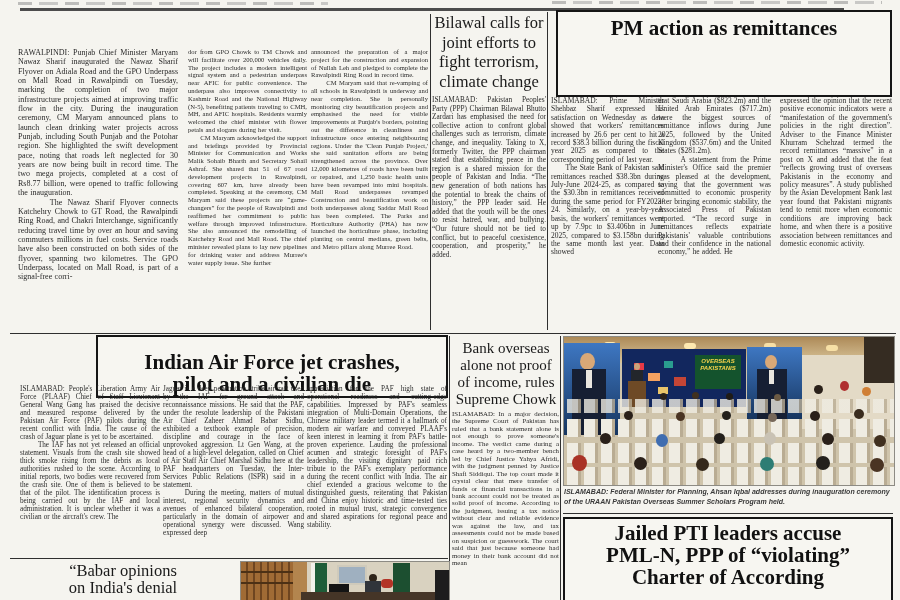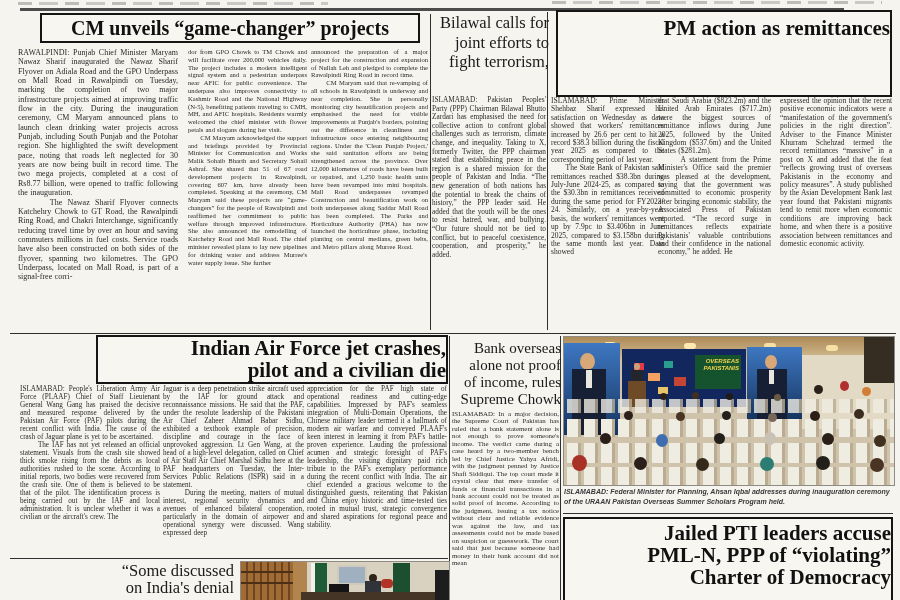--- a/index.html
+++ b/index.html
@@ -8,21 +8,21 @@
     background:#f5f4ef; color:#1b1b1b;
     font-family:"Liberation Serif","DejaVu Serif",serif;
   }
   .abs { position:absolute; }
   .rule-h { position:absolute; background:#2f2f2f; height:1px; }
   .rule-v { position:absolute; background:#2f2f2f; width:1px; }
   .remnant { position:absolute; height:3px; opacity:.55;
     background:repeating-linear-gradient(90deg,#8f8f8f 0 14px,transparent 14px 21px,#a5a5a5 21px 40px,transparent 40px 47px); }
   .hbox { position:absolute; border:2px solid #151515; background:#f7f6f1;
     text-align:center; font-weight:bold; color:#111; }
-  .hl-line { display:block;text-align:right; }
+  .hl-line { display:block; }
   .softhead { position:absolute; text-align:center; color:#1a1a1a; }
   .bodytext { position:absolute; overflow:hidden; text-align:justify;
     color:#2a2a2a; white-space:pre-wrap; word-spacing:.4px; }
   .caption { position:absolute; overflow:hidden;
     font-family:"Liberation Sans","DejaVu Sans",sans-serif;
     font-style:italic; font-weight:bold; color:#3a3a3a; }
   .photo { position:absolute; overflow:hidden; border:1px solid #8d8b84; }
   .ph { position:absolute; }
   .head { position:absolute; border-radius:50%; }
   .chair-row { position:absolute;
@@ -38,47 +38,45 @@
   <div class="abs" style="left:20px;top:8px;width:824px;height:3px;background:#4c4c4c;"></div>
 
   <div class="rule-v" style="left:430px;top:14px;height:316px;"></div>
   <div class="rule-v" style="left:547px;top:12px;height:318px;"></div>
   <div class="rule-h" style="left:10px;top:333px;width:886px;"></div>
   <div class="rule-v" style="left:449px;top:336px;height:264px;"></div>
   <div class="rule-v" style="left:560px;top:336px;height:264px;"></div>
   <div class="rule-h" style="left:10px;top:558px;width:438px;"></div>
   <div class="rule-h" style="left:563px;top:513px;width:330px;"></div>
 
-  <div class="hbox" style="left:40px;top:13px;width:376px;height:26px;font-size:20px;line-height:26px;">
-    <span>CM unveils “game-changer” projects</span>
-  </div>
   <div class="bodytext" style="left:18px;top:48px;width:160px;height:280px;font-size:8px;line-height:9.35px;">RAWALPINDI: Punjab Chief Minister Maryam Nawaz Sharif inaugurated the Nawaz Sharif Flyover on Adiala Road and the GPO Underpass on Mall Road in Rawalpindi on Tuesday, marking the completion of two major infrastructure projects aimed at improving traffic flow in the city. During the inauguration ceremony, CM Maryam announced plans to launch clean drinking water projects across Punjab, including South Punjab and the Potohar region. She highlighted the swift development pace, noting that roads left neglected for 30 years are now being built in record time. The two mega projects, completed at a cost of Rs8.77 billion, were opened to traffic following the inauguration.
       The Nawaz Sharif Flyover connects Katchehry Chowk to GT Road, the Rawalpindi Ring Road, and Chakri Interchange, significantly reducing travel time by over an hour and saving commuters millions in fuel costs. Service roads have also been constructed on both sides of the flyover, spanning two kilometres. The GPO Underpass, located on Mall Road, is part of a signal-free corri-</div>
   <div class="bodytext" style="left:188px;top:48px;width:119px;height:282px;font-size:6.6px;line-height:7.8px;">dor from GPO Chowk to TM Chowk and will facilitate over 200,000 vehicles daily. The project includes a modern intelligent signal system and a pedestrian underpass near AFIC for public convenience. The underpass also improves connectivity to Kashmir Road and the National Highway (N-5), benefiting patients traveling to CMH, MH, and AFIC hospitals. Residents warmly welcomed the chief minister with flower petals and slogans during her visit.
       CM Maryam acknowledged the support and briefings provided by Provincial Minister for Communication and Works Malik Sohaib Bharth and Secretary Sohail Ashraf. She shared that 51 of 67 road development projects in Rawalpindi, covering 607 km, have already been completed. Speaking at the ceremony, CM Maryam said these projects are “game-changers” for the people of Rawalpindi and reaffirmed her commitment to public welfare through improved infrastructure. She also announced the remodelling of Katchehry Road and Mall Road. The chief minister revealed plans to lay new pipelines for drinking water and address Murree's water supply issue. She further</div>
   <div class="bodytext" style="left:311px;top:48px;width:117px;height:282px;font-size:6.6px;line-height:7.8px;">announced the preparation of a major project for the construction and expansion of Nullah Leh and pledged to complete the Rawalpindi Ring Road in record time.
       CM Maryam said that re-vamping of all schools in Rawalpindi is underway and near completion. She is personally monitoring city beautification projects and emphasised the need for visible improvements at Punjab's borders, pointing out the difference in cleanliness and infrastructure once entering neighbouring regions. Under the 'Clean Punjab Project,' she said sanitation efforts are being strengthened across the province. Over 12,000 kilometres of roads have been built or repaired, and 1,250 basic health units have been revamped into mini hospitals. Mall Road underpasses revamped Construction and beautification work on both underpasses along Saddar Mall Road has been completed. The Parks and Horticulture Authority (PHA) has now launched the horticulture phase, including planting on central medians, green belts, and Metro pillars along Murree Road.</div>
 
   <div class="softhead" style="left:429px;top:13px;width:120px;font-size:16.5px;line-height:19.5px;">
     <span class="hl-line">Bilawal calls for</span>
     <span class="hl-line">joint efforts to</span>
     <span class="hl-line">fight terrorism,</span>
+    <span class="hl-line">climate change</span>
   </div>
   <div class="bodytext" style="left:432px;top:96px;width:114px;height:236px;font-size:7.3px;line-height:8.6px;">ISLAMABAD: Pakistan Peoples' Party (PPP) Chairman Bilawal Bhutto Zardari has emphasised the need for collective action to confront global challenges such as terrorism, climate change, and inequality. Taking to X, formerly Twitter, the PPP chairman stated that establishing peace in the region is a shared mission for the people of Pakistan and India. “The new generation of both nations has the potential to break the chains of history,” the PPP leader said. He added that the youth will be the ones to resist hatred, war, and bullying. “Our future should not be tied to conflict, but to peaceful coexistence, cooperation, and prosperity,” he added.</div>
 
   <div class="hbox" style="left:556px;top:10px;width:332px;height:80px;font-size:21px;line-height:26px;padding-top:3px;">
     <span class="hl-line">PM action as remittances</span>
   </div>
   <div class="bodytext" style="left:551px;top:97px;width:113px;height:234px;font-size:7.5px;line-height:8.4px;">ISLAMABAD: Prime Minister Shehbaz Sharif expressed his satisfaction on Wednesday as data showed that workers' remittances increased by 26.6 per cent to hit a record $38.3 billion during the fiscal year 2025 as compared to the corresponding period of last year.
       The State Bank of Pakistan said remittances reached $38.3bn during July-June 2024-25, as compared to the $30.3bn in remittances received during the same period for FY2023-24. Similarly, on a year-by-year basis, the workers' remittances went up by 7.9pc to $3.406bn in June 2025, compared to $3.158bn during the same month last year. Data showed</div>
   <div class="bodytext" style="left:658px;top:97px;width:113px;height:234px;font-size:7.5px;line-height:8.4px;">that Saudi Arabia ($823.2m) and the United Arab Emirates ($717.2m) were the biggest sources of remittance inflows during June 2025, followed by the United Kingdom ($537.6m) and the United States ($281.2m).
       A statement from the Prime Minister's Office said the premier was pleased at the development, saying that the government was committed to economic prosperity after bringing economic stability, the Associated Press of Pakistan reported. “The record surge in remittances reflects expatriate Pakistanis' valuable contributions and their confidence in the national economy,” he added. He</div>
   <div class="bodytext" style="left:780px;top:97px;width:112px;height:234px;font-size:7.5px;line-height:8.4px;">expressed the opinion that the recent positive economic indicators were a “manifestation of the government's policies in the right direction”. Adviser to the Finance Minister Khurram Schehzad termed the record remittances “massive” in a post on X and added that the feat “reflects growing trust of overseas Pakistanis in the economy and policy measures”. A study published by the Asian Development Bank last year found that Pakistani migrants tend to remit more when economic conditions are improving back home, and when there is a positive association between remittances and domestic economic activity.</div>
 
-  <div class="hbox" style="left:96px;top:335px;width:348px;height:44px;font-size:21px;line-height:21.5px;padding-top:1px;">
+  <div class="hbox" style="left:96px;top:335px;width:348px;height:44px;font-size:21px;line-height:21.5px;padding-top:15px;">
     <span class="hl-line">Indian Air Force jet crashes,</span>
     <span class="hl-line">pilot and a civilian die</span>
   </div>
   <div class="bodytext" style="left:20px;top:385px;width:140px;height:170px;font-size:7.2px;line-height:8px;">ISLAMABAD: People's Liberation Army Air Force (PLAAF) Chief of Staff Lieutenant General Wang Gang has praised the decisive and measured response delivered by the Pakistan Air Force (PAF) pilots during the recent conflict with India. The cause of the crash of Jaguar plane is yet to be ascertained.
       The IAF has not yet released an official statement. Visuals from the crash site showed thick smoke rising from the debris as local authorities rushed to the scene. According to initial reports, two bodies were recovered from the crash site. One of them is believed to be that of the pilot. The identification process is being carried out by the IAF and local administration. It is unclear whether it was a civilian or the aircraft's crew. The</div>
   <div class="bodytext" style="left:163px;top:385px;width:141px;height:170px;font-size:7.2px;line-height:8px;">Jaguar is a deep penetration strike aircraft used by the IAF for ground attack and reconnaissance missions. He said that the PAF, under the resolute leadership of the Pakistani Air Chief Zaheer Ahmad Babar Sidhu, exhibited a textbook example of precision, discipline and courage in the face of unprovoked aggression. Lt Gen Wang, at the head of a high-level delegation, called on Chief of Air Staff Air Chief Marshal Sidhu here at the PAF headquarters on Tuesday, the Inter-Services Public Relations (ISPR) said in a statement.
       During the meeting, matters of mutual interest, regional security dynamics and avenues of enhanced bilateral cooperation, particularly in the domain of airpower and operational synergy were discussed. Wang expressed deep</div>
   <div class="bodytext" style="left:307px;top:385px;width:140px;height:170px;font-size:7.2px;line-height:8px;">appreciation for the PAF high state of operational readiness and cutting-edge capabilities. Impressed by PAF's seamless integration of Multi-Domain Operations, the Chinese military leader termed it a hallmark of modern air warfare and conveyed PLAAF's keen interest in learning it from PAF's battle-proven experience. Lauding the professional acumen and strategic foresight of PAF's leadership, the visiting dignitary paid rich tribute to the PAF's exemplary performance during the recent conflict with India. The air chief extended a gracious welcome to the distinguished guests, reiterating that Pakistan and China enjoy historic and time-tested ties rooted in mutual trust, strategic convergence and shared aspirations for regional peace and stability.</div>
 
   <div class="softhead" style="left:451px;top:340px;width:110px;font-size:15px;line-height:17px;">
@@ -154,25 +152,25 @@
     <div class="head" style="left:132px;top:121px;width:13px;height:13px;background:#35291c;"></div>
     <div class="head" style="left:196px;top:120px;width:14px;height:14px;background:#2e7d74;"></div>
     <div class="head" style="left:252px;top:119px;width:14px;height:14px;background:#23201c;"></div>
     <div class="head" style="left:306px;top:121px;width:14px;height:14px;background:#4a3423;"></div>
   </div>
   <div class="caption" style="left:564px;top:487px;width:328px;height:24px;font-size:7px;line-height:10px;">ISLAMABAD: Federal Minister for Planning, Ahsan Iqbal addresses during inauguration ceremony of the URAAN Pakistan Overseas Summer Scholars Program held.</div>
 
   <div class="hbox" style="left:563px;top:517px;width:326px;height:86px;font-size:21px;line-height:22px;padding-top:3px;">
     <span class="hl-line">Jailed PTI leaders accuse</span>
     <span class="hl-line">PML-N, PPP of “violating”</span>
-    <span class="hl-line">Charter of Democracy</span>
+    <span class="hl-line">Charter of According</span>
   </div>
 
   <div class="softhead" style="left:12px;top:563px;width:222px;font-size:16.5px;line-height:16.5px;">
-    <span class="hl-line">“Some discussed</span>
+    <span class="hl-line">“Babar opinions</span>
     <span class="hl-line">on India's denial</span>
   </div>
 
   <div class="photo" style="left:240px;top:561px;width:208px;height:39px;background:#d9d2c0;">
     <div class="ph" style="left:0;top:0;width:52px;height:39px;background:repeating-linear-gradient(90deg,#a06b35 0 5px,#6e4520 5px 7px);"></div>
     <div class="ph" style="left:0;top:9px;width:52px;height:2px;background:#4c3015;"></div>
     <div class="ph" style="left:0;top:20px;width:52px;height:2px;background:#4c3015;"></div>
     <div class="ph" style="left:52px;top:0;width:14px;height:39px;background:#b3854e;"></div>
     <div class="ph" style="left:70px;top:1px;width:16px;height:36px;background:linear-gradient(90deg,#f2f0ea 0 4px,#1e5c38 4px);"></div>
     <div class="ph" style="left:96px;top:3px;width:26px;height:16px;background:#9fb0c0;border:2px solid #cfcabb;"></div>

